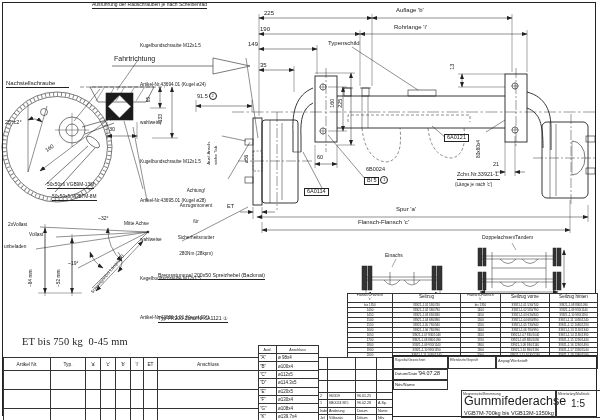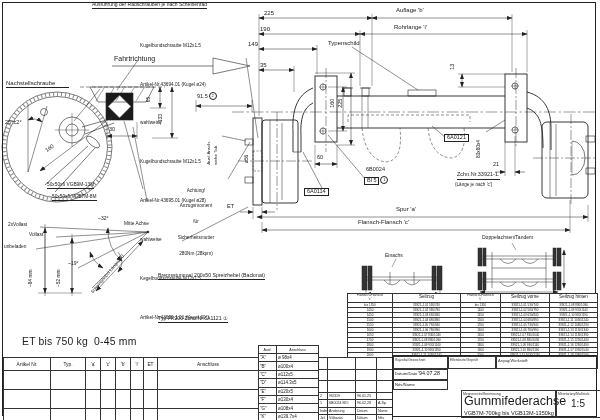--- a/index.html
+++ b/index.html
@@ -11,21 +11,21 @@
   .ul{border-bottom:0.8px solid #222;padding-bottom:1px;}
   .box{border:0.8px solid #222;padding:0 2px;background:#fff;}
   .rot{transform:rotate(-90deg);transform-origin:0 100%;}
   .rot37{transform:rotate(-37deg);transform-origin:0 100%;}
   .rot52{transform:rotate(-50deg);transform-origin:0 100%;}
   .circ{display:inline-block;width:6px;height:6px;border:0.7px solid #222;border-radius:50%;
         font-size:4px;line-height:6px;text-align:center;vertical-align:1px;margin-left:1px;}
   .notes div{font-size:4.7px;line-height:1.13;}
   .warn{text-align:center;font-size:4.7px;line-height:1.12;}
   .brk div{font-size:5.2px;line-height:1;margin-bottom:3.2px;border-bottom:0.7px solid #222;width:fit-content;padding-bottom:0.8px;}
-  .spec div{font-size:10.4px;line-height:1.17;letter-spacing:0.2px;}
+  .spec div{font-size:10.4px;line-height:1.17;letter-spacing:0.2px;font-family:Liberation Serif, serif;}
   table{border-collapse:collapse;position:absolute;table-layout:fixed;background:#fff;}
   td,th{border:0.6px solid #333;padding:0;overflow:hidden;white-space:nowrap;font-weight:normal;}
   #cable-tbl{left:347px;top:293px;width:250px;height:63px;}
   #cable-tbl th{font-size:4.6px;line-height:1.05;}
   #cable-tbl .fl{font-size:3.6px;}
   #cable-tbl td{font-size:3px;height:3.6px;text-align:center;color:#222;}
   #main-tbl{left:3px;top:357px;width:255px;height:60px;}
   #main-tbl th{font-size:4.8px;height:12px;}
   #main-tbl td{height:5.8px;}
   #ans-tbl{left:258px;top:345px;width:60px;height:72px;}

